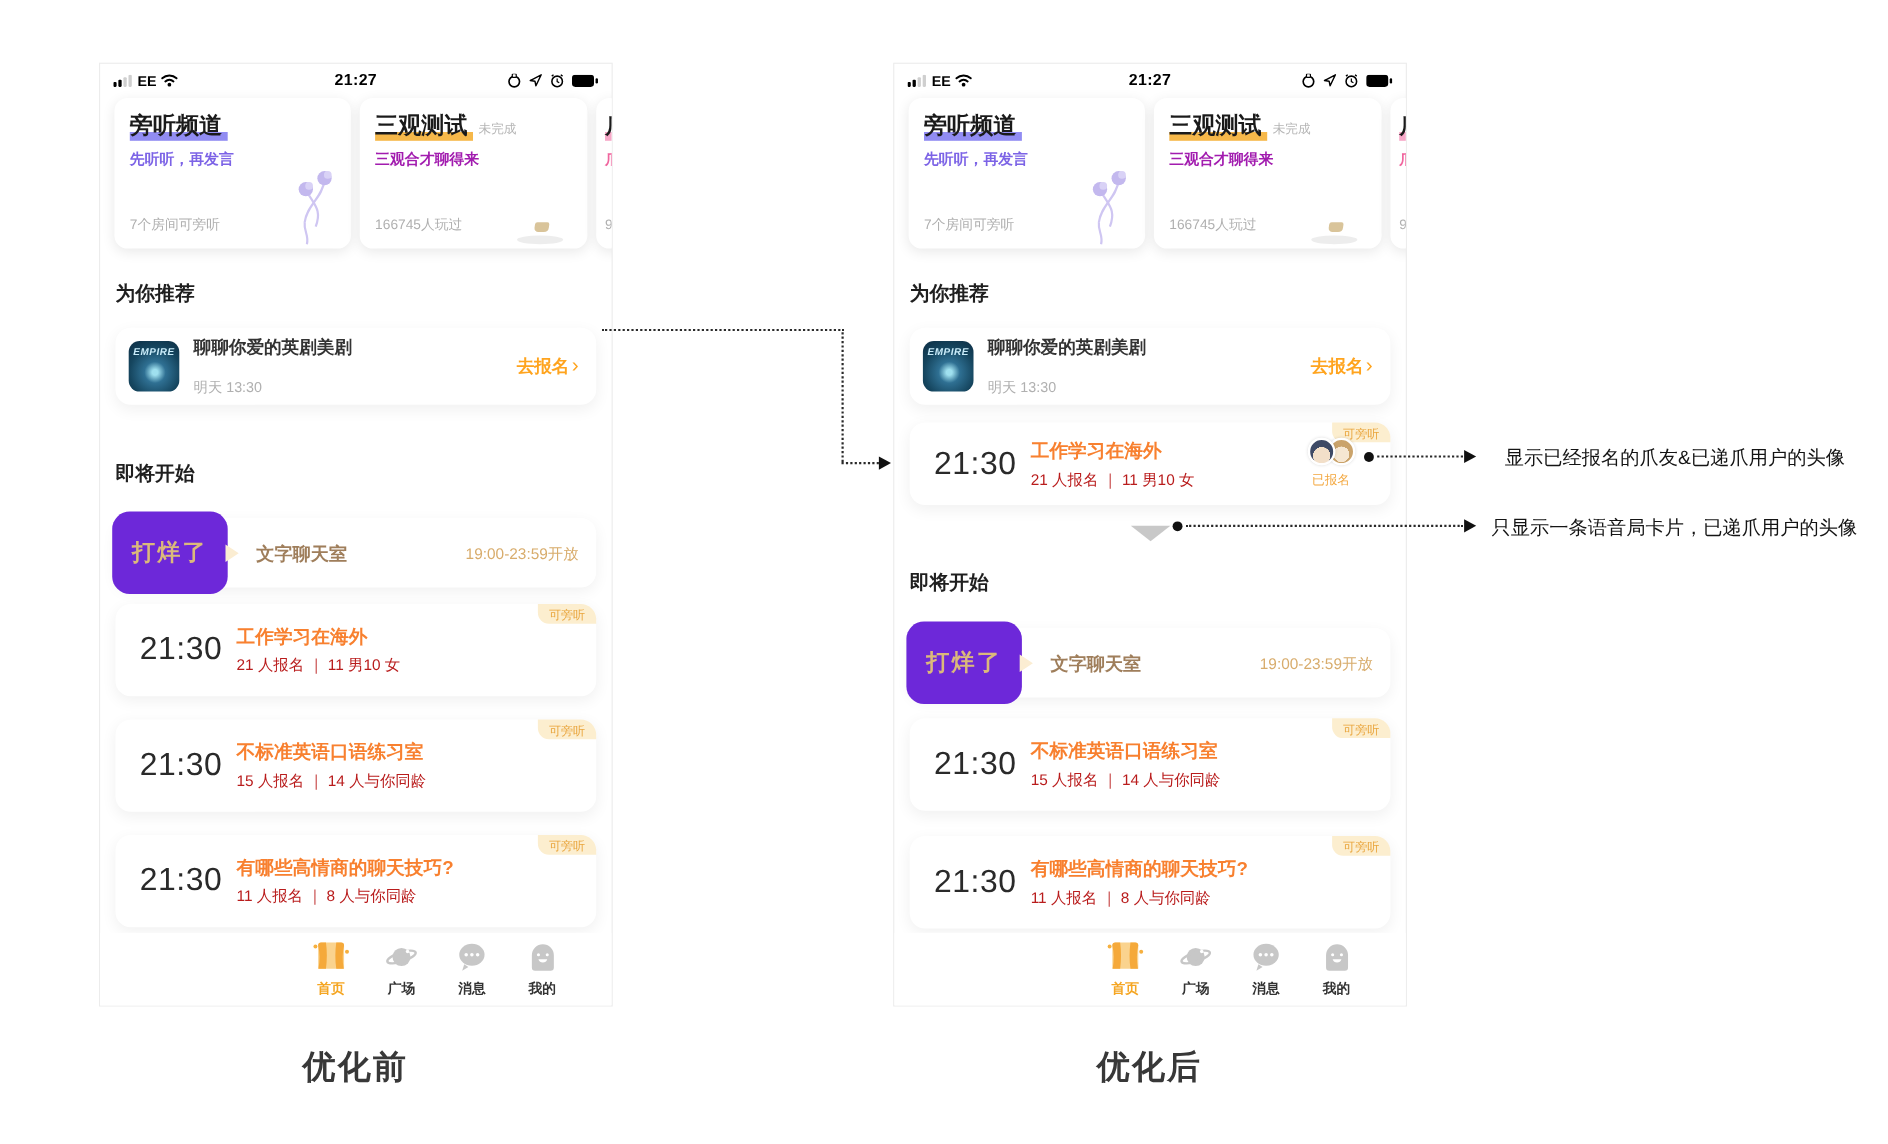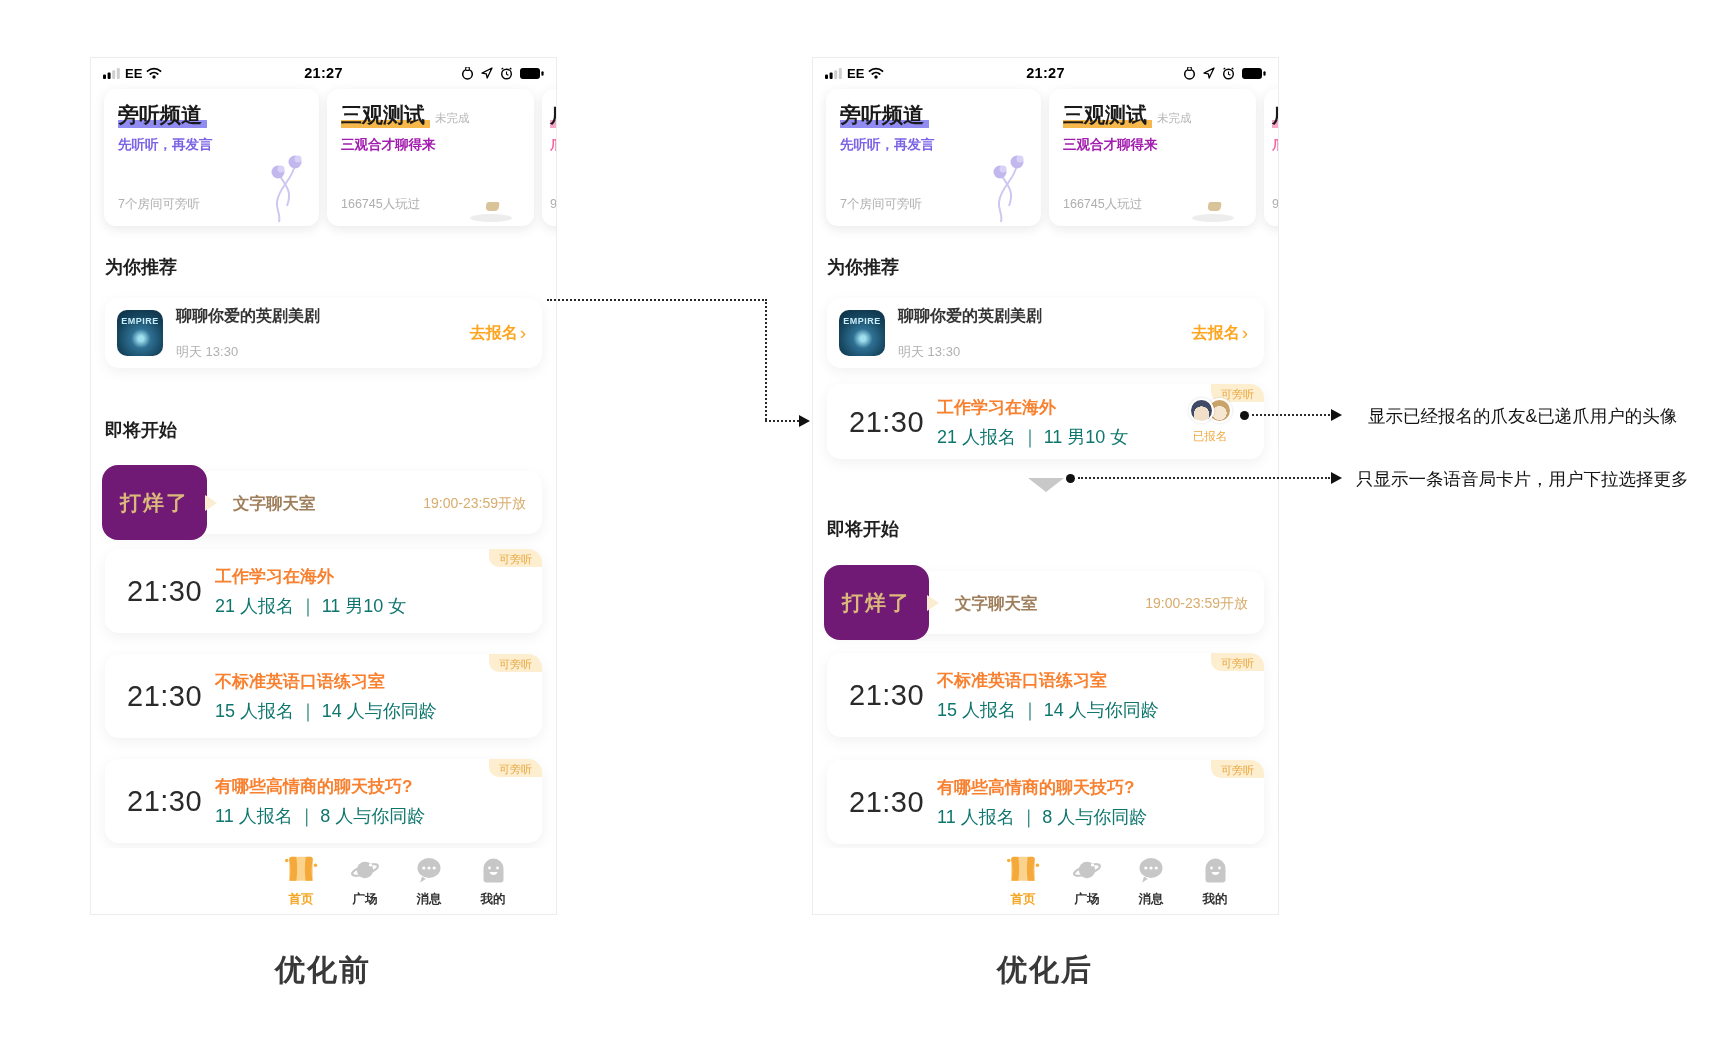--- a/index.html
+++ b/index.html
@@ -48,47 +48,47 @@
 
   
   .section-h{position:absolute;left:14px;font-size:18px;font-weight:800;color:#1f1f1f}
 
   
   .rec-card{position:absolute;left:14px;right:14px;top:240px;height:70px;background:#fff;
     border-radius:14px;box-shadow:0 4px 14px rgba(0,0,0,.06);display:flex;align-items:center;padding:0 16px 0 12px}
   .thumb{width:46px;height:46px;border-radius:10px;flex:0 0 46px;overflow:hidden;text-align:center;
     background:radial-gradient(circle at 52% 62%,#9fe0ef 0 7%,#2f7093 26%,#15455e 62%,#0d2c42 100%)}
   .thumb span{display:inline-block;margin-top:4px;font-size:9px;font-weight:800;letter-spacing:.5px;
-    color:#c9ecfa;}
+    color:#c9ecfa;font-style:italic}
   .rec-mid{flex:1;margin-left:13px}
   .rec-title{font-size:16px;font-weight:800;color:#333}
   .rec-time{font-size:13px;color:#b0b0b0;margin-top:16px}
   .rec-action{font-size:16px;font-weight:800;color:#ffa41e;display:flex;align-items:center}
   .rec-action .chev{font-size:19px;font-weight:400;margin-left:2px;line-height:16px}
 
   
   .textroom{position:absolute;left:14px;right:14px;height:63px;background:#fff;border-radius:14px;
     box-shadow:0 4px 14px rgba(0,0,0,.06)}
   .close-badge{position:absolute;left:-3px;top:-6px;height:75px;line-height:75px;padding:0 18px;
-    background:#701a75;color:#dbb97b;font-size:21px;font-weight:700;border-radius:16px;letter-spacing:2px}
+    background:#6d28d9;color:#dbb97b;font-size:21px;font-weight:700;border-radius:16px;letter-spacing:2px}
   .close-badge::after{content:"";position:absolute;right:-10px;top:30px;width:0;height:0;
     border-left:12px solid #fbedd2;border-top:8px solid transparent;border-bottom:8px solid transparent}
   .tr-title{position:absolute;left:128px;top:22px;font-size:16.5px;font-weight:800;color:#9f7e5b}
   .tr-hours{position:absolute;right:16px;top:24px;font-size:14px;color:#d8ac6c}
 
   
   .vcard{position:absolute;left:14px;right:14px;background:#fff;border-radius:14px;
     box-shadow:0 4px 14px rgba(0,0,0,.06)}
   .vbadge{position:absolute;top:0;right:0;background:#fceecf;color:#e9a53c;font-size:11px;
     padding:3px 10px 0;border-radius:0 14px 0 10px}
   .vtime{position:absolute;left:22px;top:50%;transform:translateY(-50%);font-size:29px;color:#2a2a2a;
     letter-spacing:.5px}
   .vmain{position:absolute;left:110px;top:50%;transform:translateY(-50%)}
   .vtitle{font-size:17px;font-weight:800;color:#f8802f}
-  .vstats{font-size:18px;color:#0f766e;margin-top:6px}
+  .vstats{font-size:14px;color:#b91c1c;margin-top:6px}
   .vright{position:absolute;right:24px;top:14px;width:60px;text-align:center}
   .avatars{display:flex;justify-content:center}
   .av{width:25px;height:25px;border-radius:50%;border:2px solid #fff;box-shadow:0 0 3px rgba(0,0,0,.15)}
   .av1{background:radial-gradient(circle at 50% 68%,#f2dfc9 0 44%,#3e4a66 45%);z-index:2}
   .av2{background:radial-gradient(circle at 50% 62%,#f6e7d2 0 42%,#caa36b 43%);margin-left:-7px}
   .signed{font-size:11.5px;color:#f3a73e;margin-top:6px}
 
   
   .pulldown{position:absolute;left:50%;transform:translateX(-50%);width:0;height:0;
     border-left:18px solid transparent;border-right:18px solid transparent;border-top:14px solid #c8c8c8}
@@ -458,17 +458,17 @@
   <div class="arrow-r" style="left:799px;top:415px"></div>
 
   <div class="conn-dot" style="left:1240px;top:411px"></div>
   <div class="dotline-h" style="left:1252px;top:414px;width:78px"></div>
   <div class="arrow-r" style="left:1331px;top:409px"></div>
   <div class="annotation" style="left:1368px;top:404px">显示已经报名的爪友&amp;已递爪用户的头像</div>
 
   <div class="conn-dot" style="left:1066px;top:474px"></div>
   <div class="dotline-h" style="left:1078px;top:477px;width:252px"></div>
   <div class="arrow-r" style="left:1331px;top:472px"></div>
-  <div class="annotation" style="left:1356px;top:467px">只显示一条语音局卡片，用户下拉选择更多</div>
+  <div class="annotation" style="left:1356px;top:467px">只显示一条语音局卡片，已递爪用户的头像</div>
 
   <div class="big-label before">优化前</div>
   <div class="big-label after">优化后</div>
 </div>
 
 </body></html>

